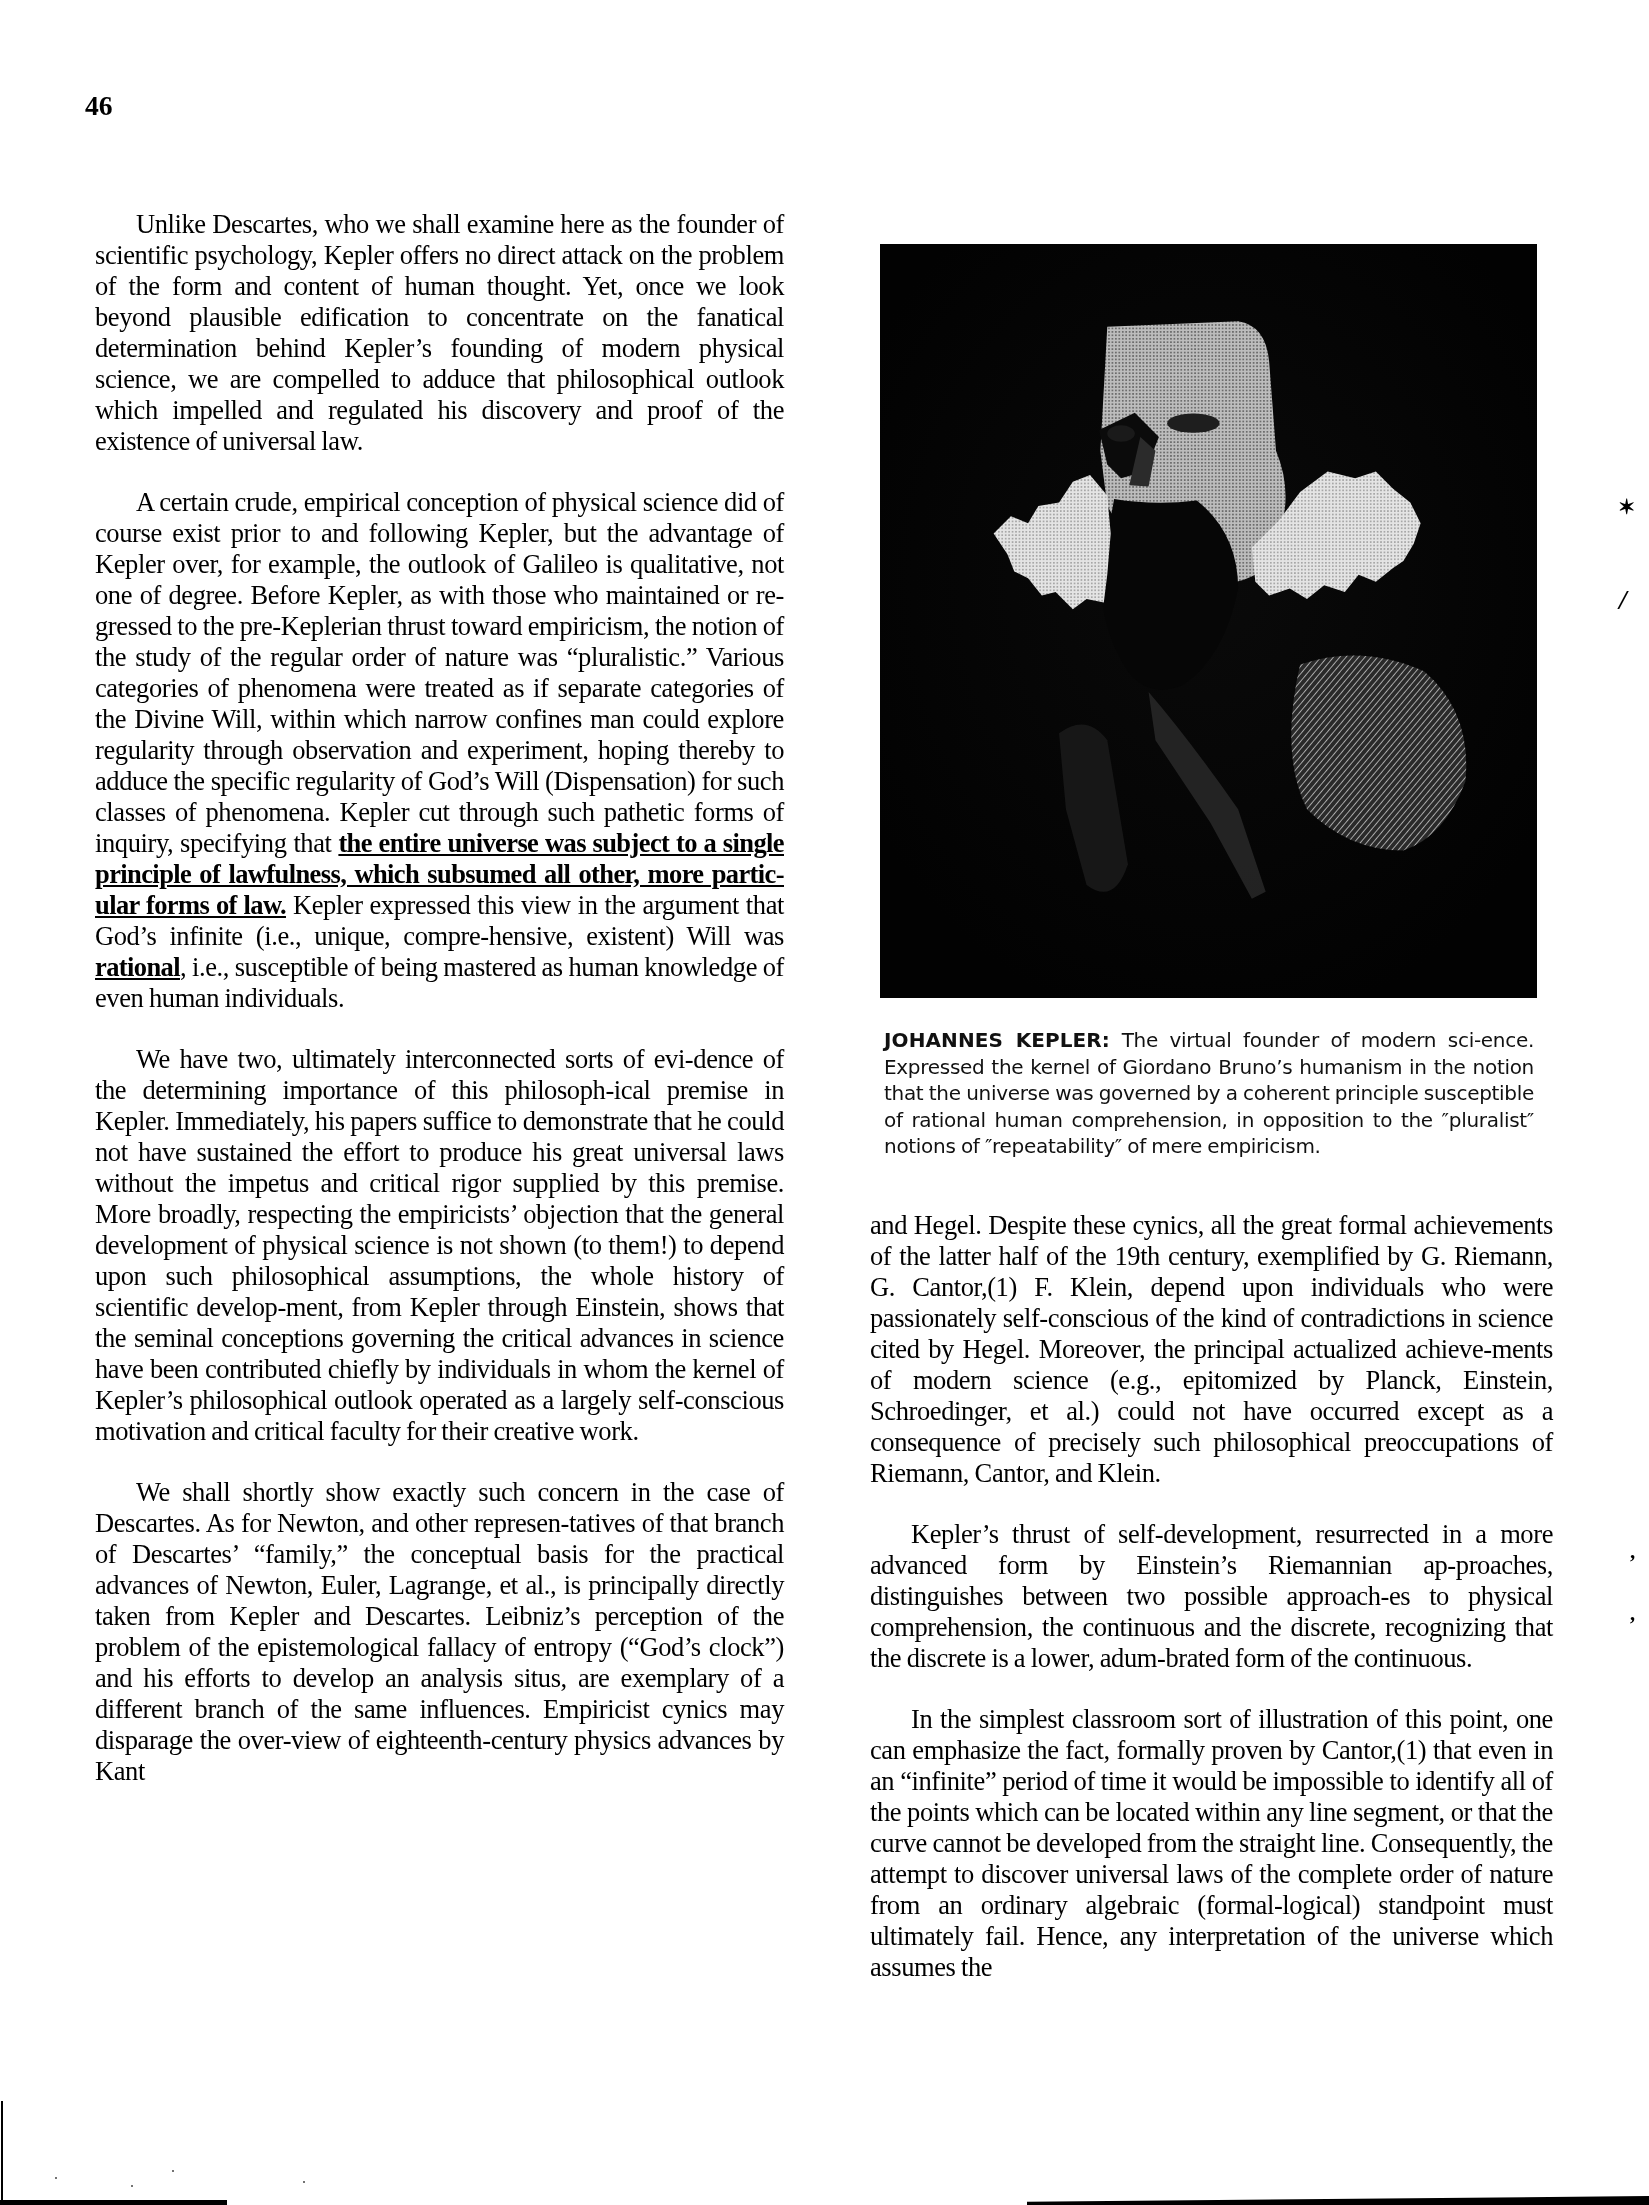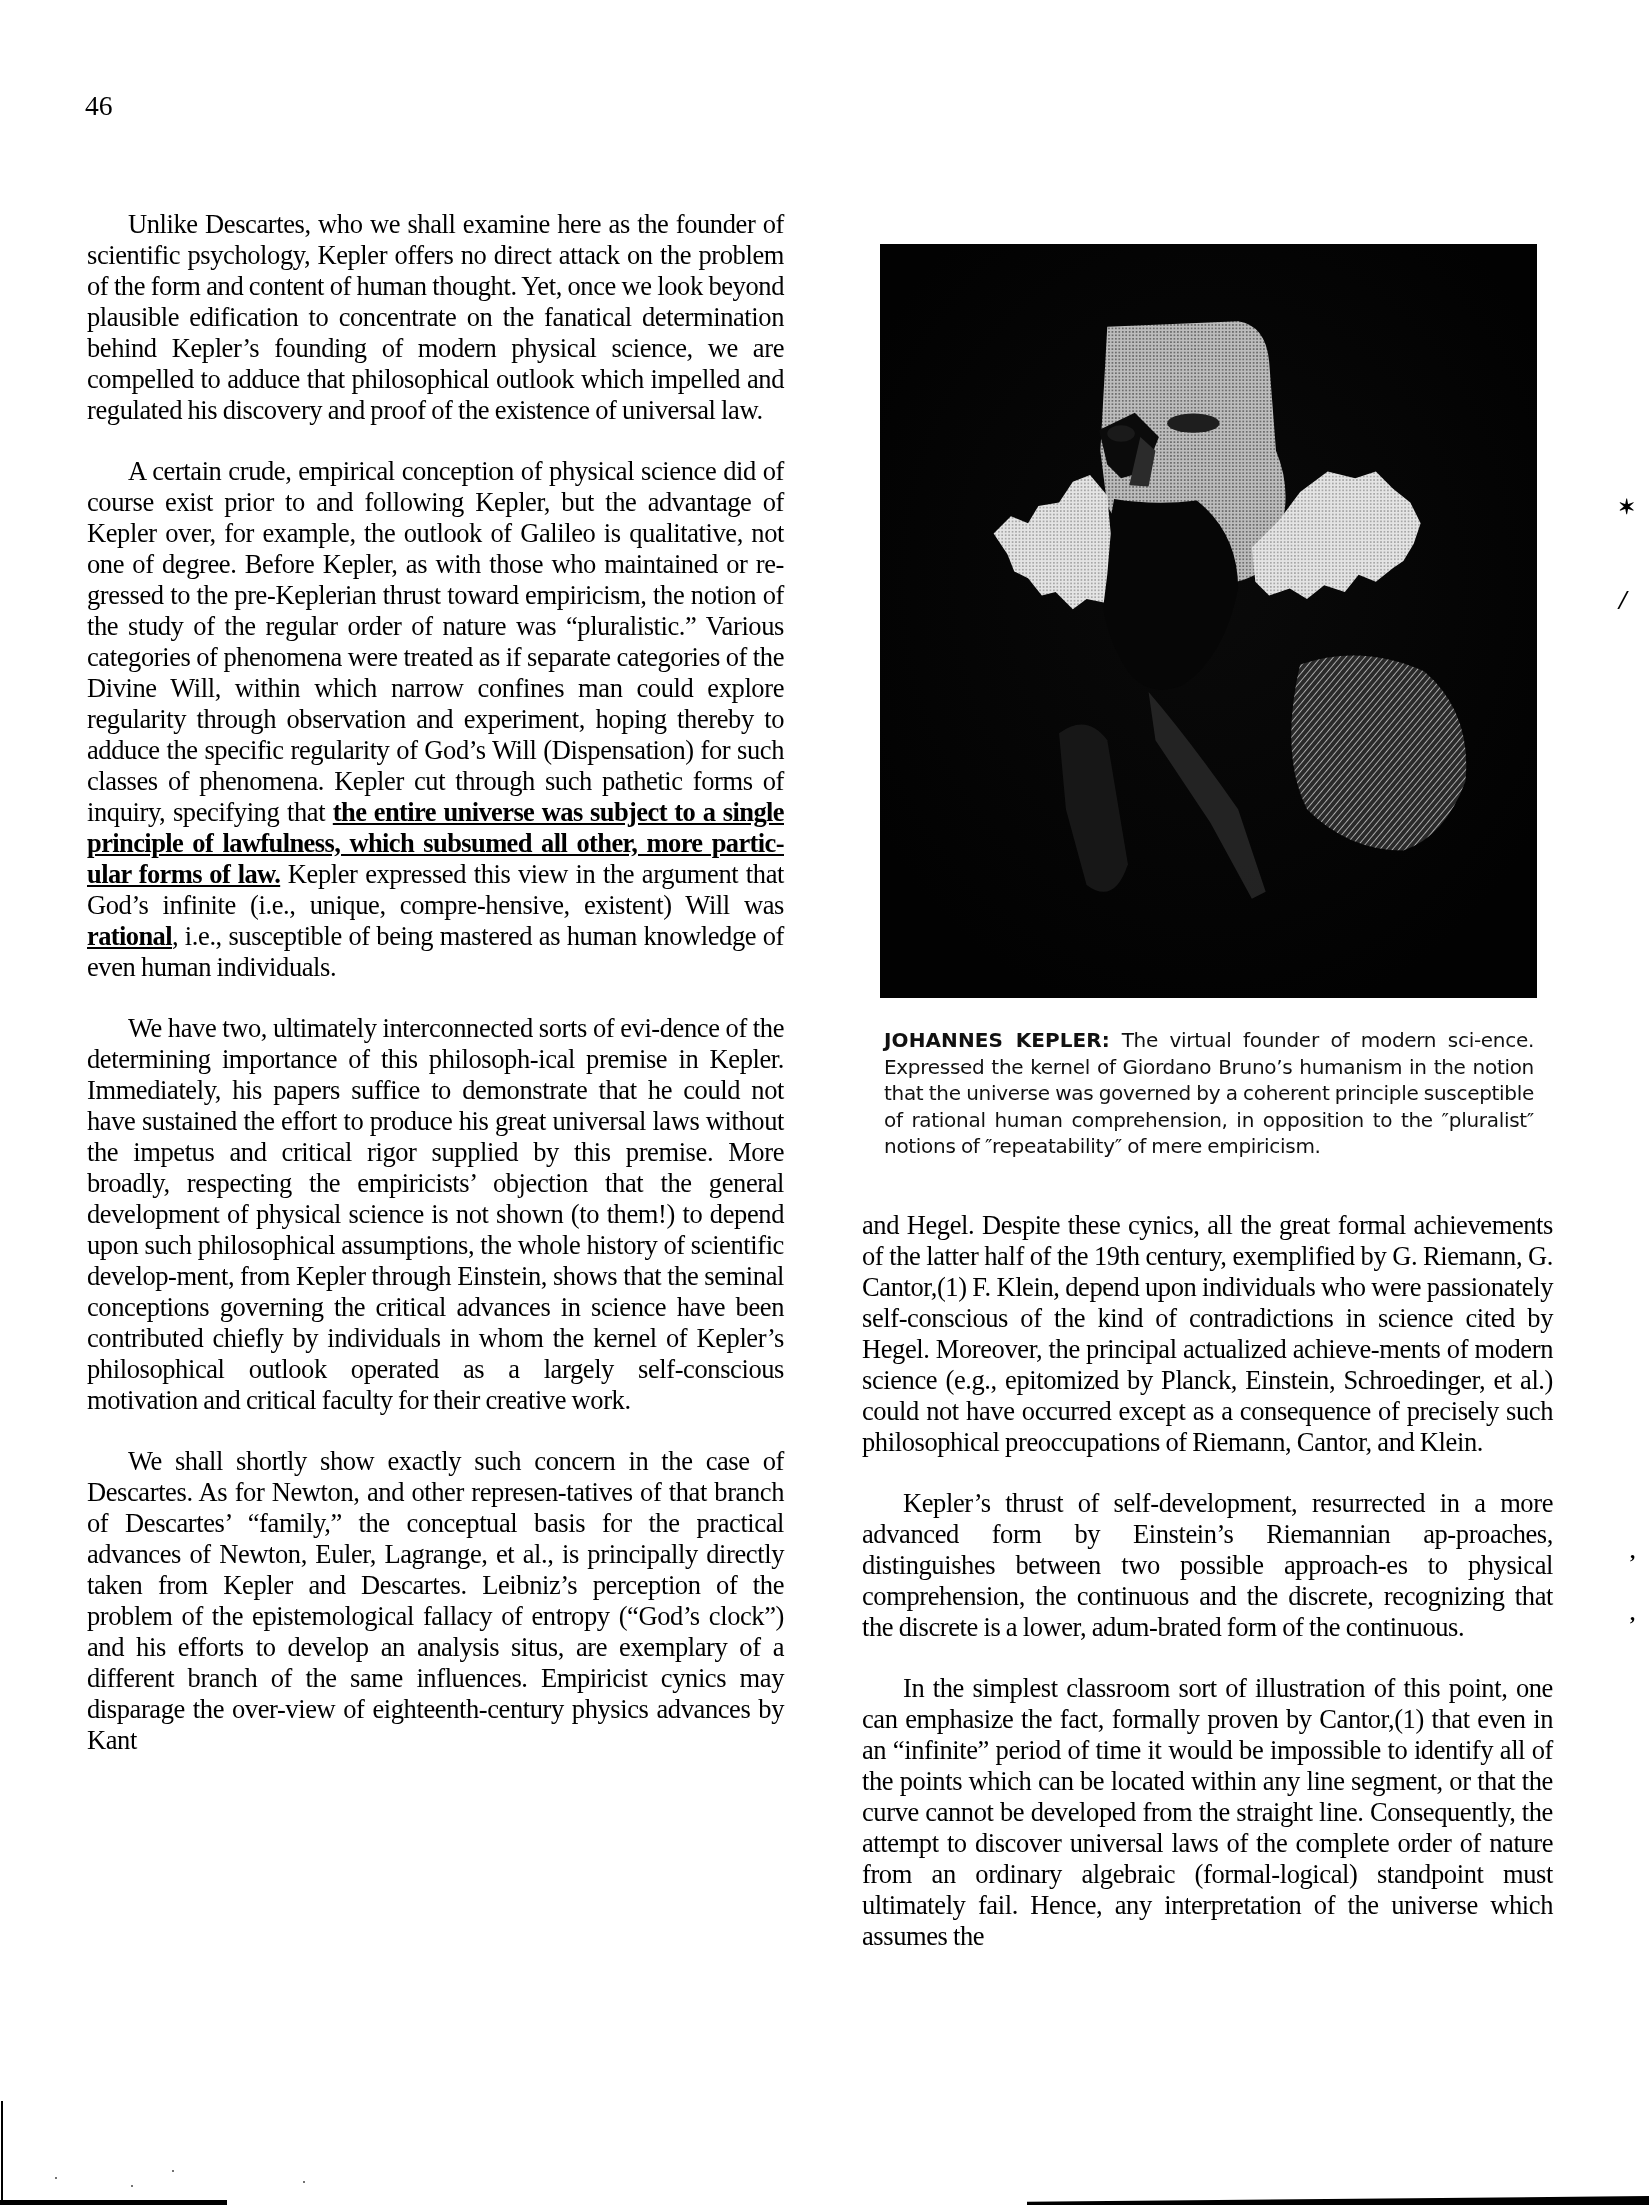--- a/index.html
+++ b/index.html
@@ -13,21 +13,21 @@
       position: relative;
       overflow: hidden;
       color: #000;
       font-family: "Liberation Serif", "DejaVu Serif", serif;
     }
     .page-number {
       position: absolute;
       left: 85px;
       top: 92px;
       font-family: "Liberation Serif", serif;
-      font-weight: normal;
+      font-weight: bold;
       font-size: 27.6px;
       line-height: 1;
     }
     .col {
       position: absolute;
       font-size: 26.5px;
       line-height: 31px;
       text-align: justify;
       hyphens: manual;
       letter-spacing: -0.4px;
@@ -37,21 +37,21 @@
       left: 77px;
       top: 209px;
       width: 707px;
     }
     .col-right-top {
       left: 852px;
       top: 1210px;
       width: 701px;
     }
     .para {
-      margin: 0 0 30px 10px;
+      margin: 0 0 30px 18px;
       text-indent: 41px;
     }
     .para.cont { text-indent: 0; }
     .para b { font-weight: bold; letter-spacing: -0.6px; text-decoration: underline; }
     .figure {
       position: absolute;
       left: 880px;
       top: 244px;
       width: 657px;
       height: 754px;

